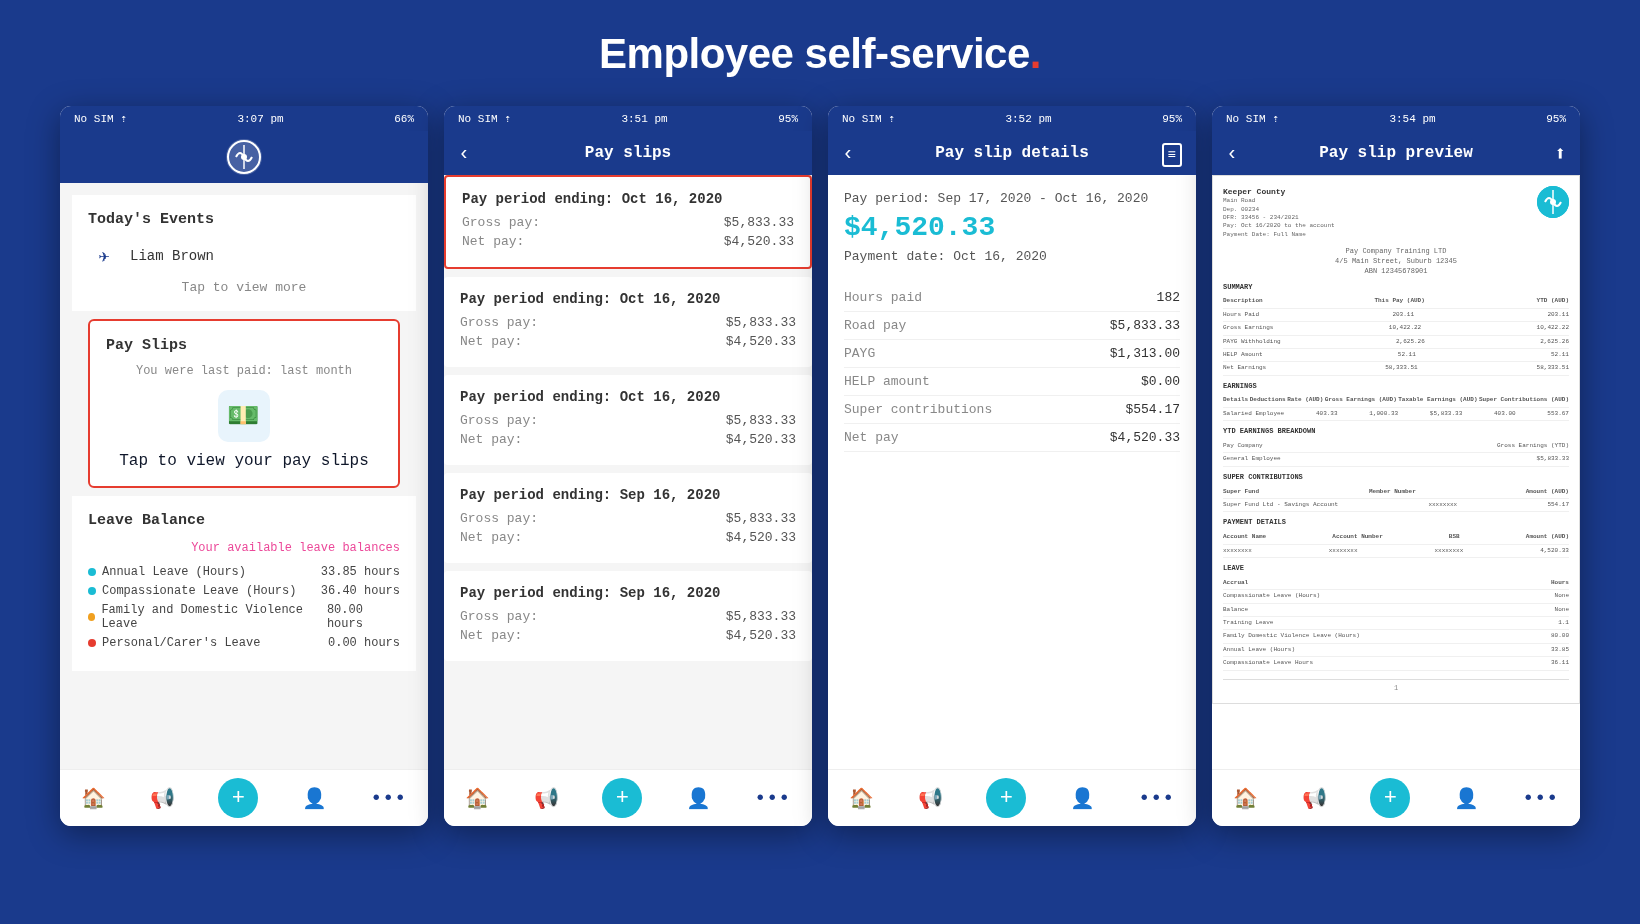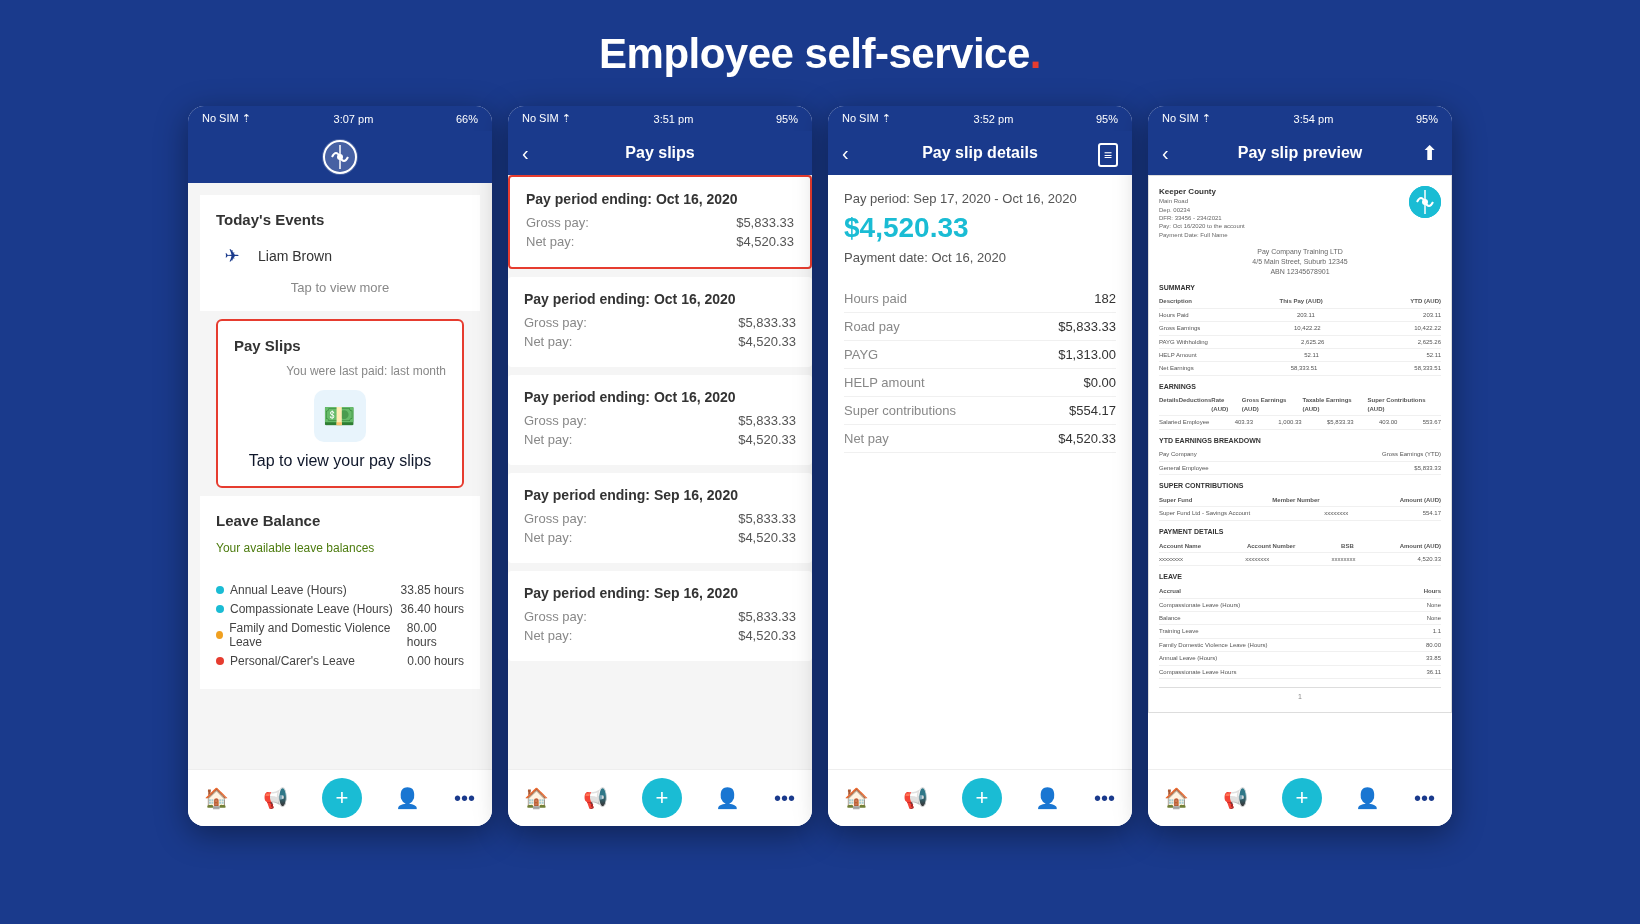--- a/index.html
+++ b/index.html
@@ -24,28 +24,29 @@
     .page-title span.dot {
       color: #e63c2f;
     }
     .phones-row {
       display: flex;
       flex-direction: row;
       gap: 16px;
       align-items: flex-start;
     }
     .phone-frame {
-      width: 304px;
+      width: 368px;
       height: 720px;
       background: white;
-      border-radius: 16px;
+      border-radius: 11px;
       overflow: hidden;
       display: flex;
       flex-direction: column;
       box-shadow: 0 8px 32px rgba(0,0,0,0.4);
+      font-family: Liberation Mono, monospace;
     }
     
     .status-bar {
       background: #1a3a8c;
       color: white;
       font-size: 11px;
       padding: 6px 14px;
       display: flex;
       justify-content: space-between;
       align-items: center;
@@ -136,21 +137,21 @@
     }
     .pay-slips-title {
       font-size: 15px;
       font-weight: 600;
       color: #333;
       margin-bottom: 10px;
     }
     .pay-slips-sub {
       font-size: 12px;
       color: #888;
-      text-align: right;
+      text-align: center;
       margin-bottom: 12px;
     }
     .pay-slip-icon-wrap {
       display: flex;
       justify-content: center;
       margin-bottom: 10px;
     }
     .pay-slip-icon {
       width: 52px;
       height: 52px;
@@ -185,23 +186,23 @@
       align-items: center;
       gap: 6px;
     }
     .leave-dot {
       width: 8px;
       height: 8px;
       border-radius: 50%;
     }
     .leave-sub {
       font-size: 12px;
-      color: #4d7c0f;
-      margin-bottom: 28px;
-      text-align: left;
+      color: #ec4899;
+      margin-bottom: 10px;
+      text-align: right;
     }
     
     .bottom-nav {
       background: white;
       border-top: 1px solid #eee;
       display: flex;
       justify-content: space-around;
       align-items: center;
       padding: 8px 0;
       min-height: 54px;

